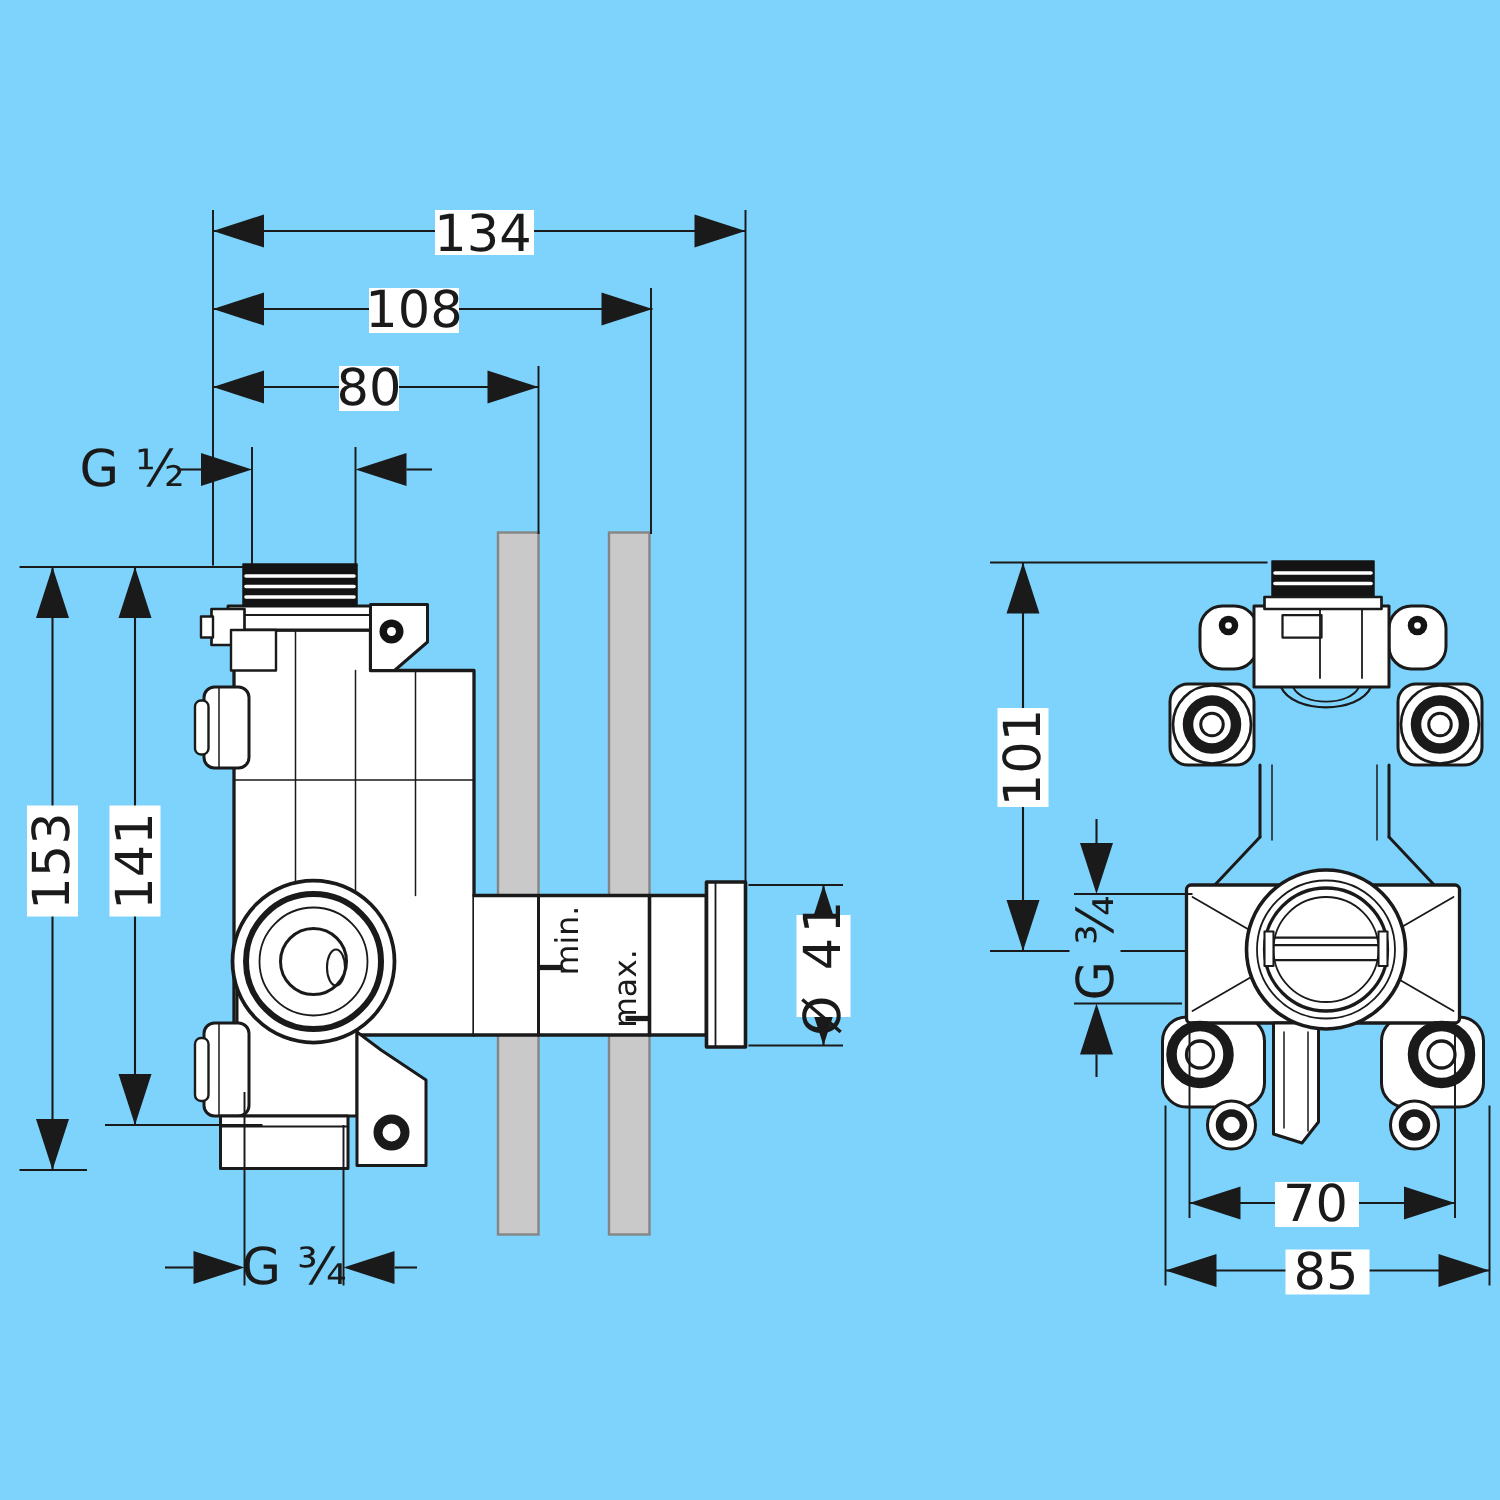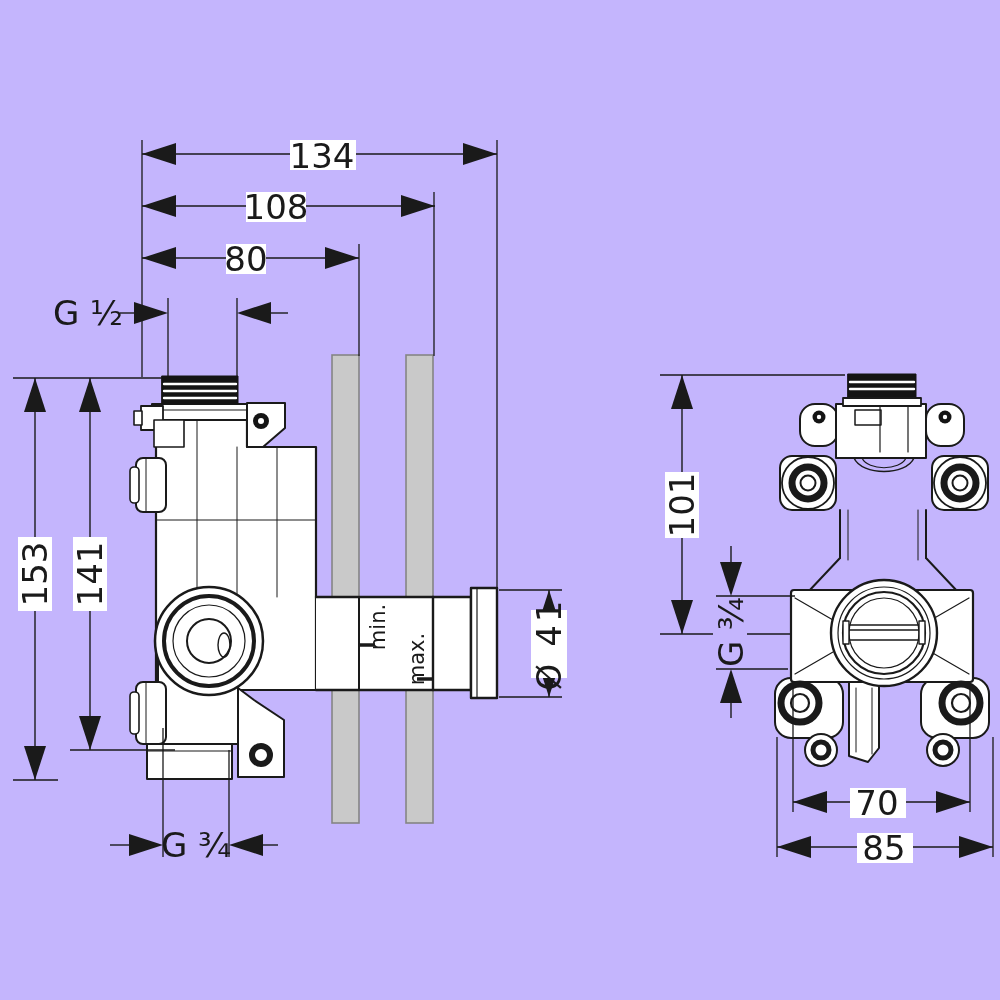--- a/index.html
+++ b/index.html
@@ -1,16 +1,16 @@
 <!DOCTYPE html>
 <html><head>
 <meta charset="utf-8">
 <style>
   html,body{margin:0;padding:0;background:#fff;}
-  .stage{position:relative;width:1000px;height:1000px;background:#c4b5fd;overflow:hidden;}
+  .stage{position:relative;width:1000px;height:1000px;background:#7dd3fc;overflow:hidden;}
   svg{position:absolute;left:0;top:0;}
   text{font-family:"DejaVu Sans", sans-serif;fill:#1a1a1a;}
   .dim{font-size:34px;}
   .dim-sm{font-size:21px;}
   .sp{letter-spacing:3px;}
 </style>
 </head>
 <body>
 
 <div class="stage">

